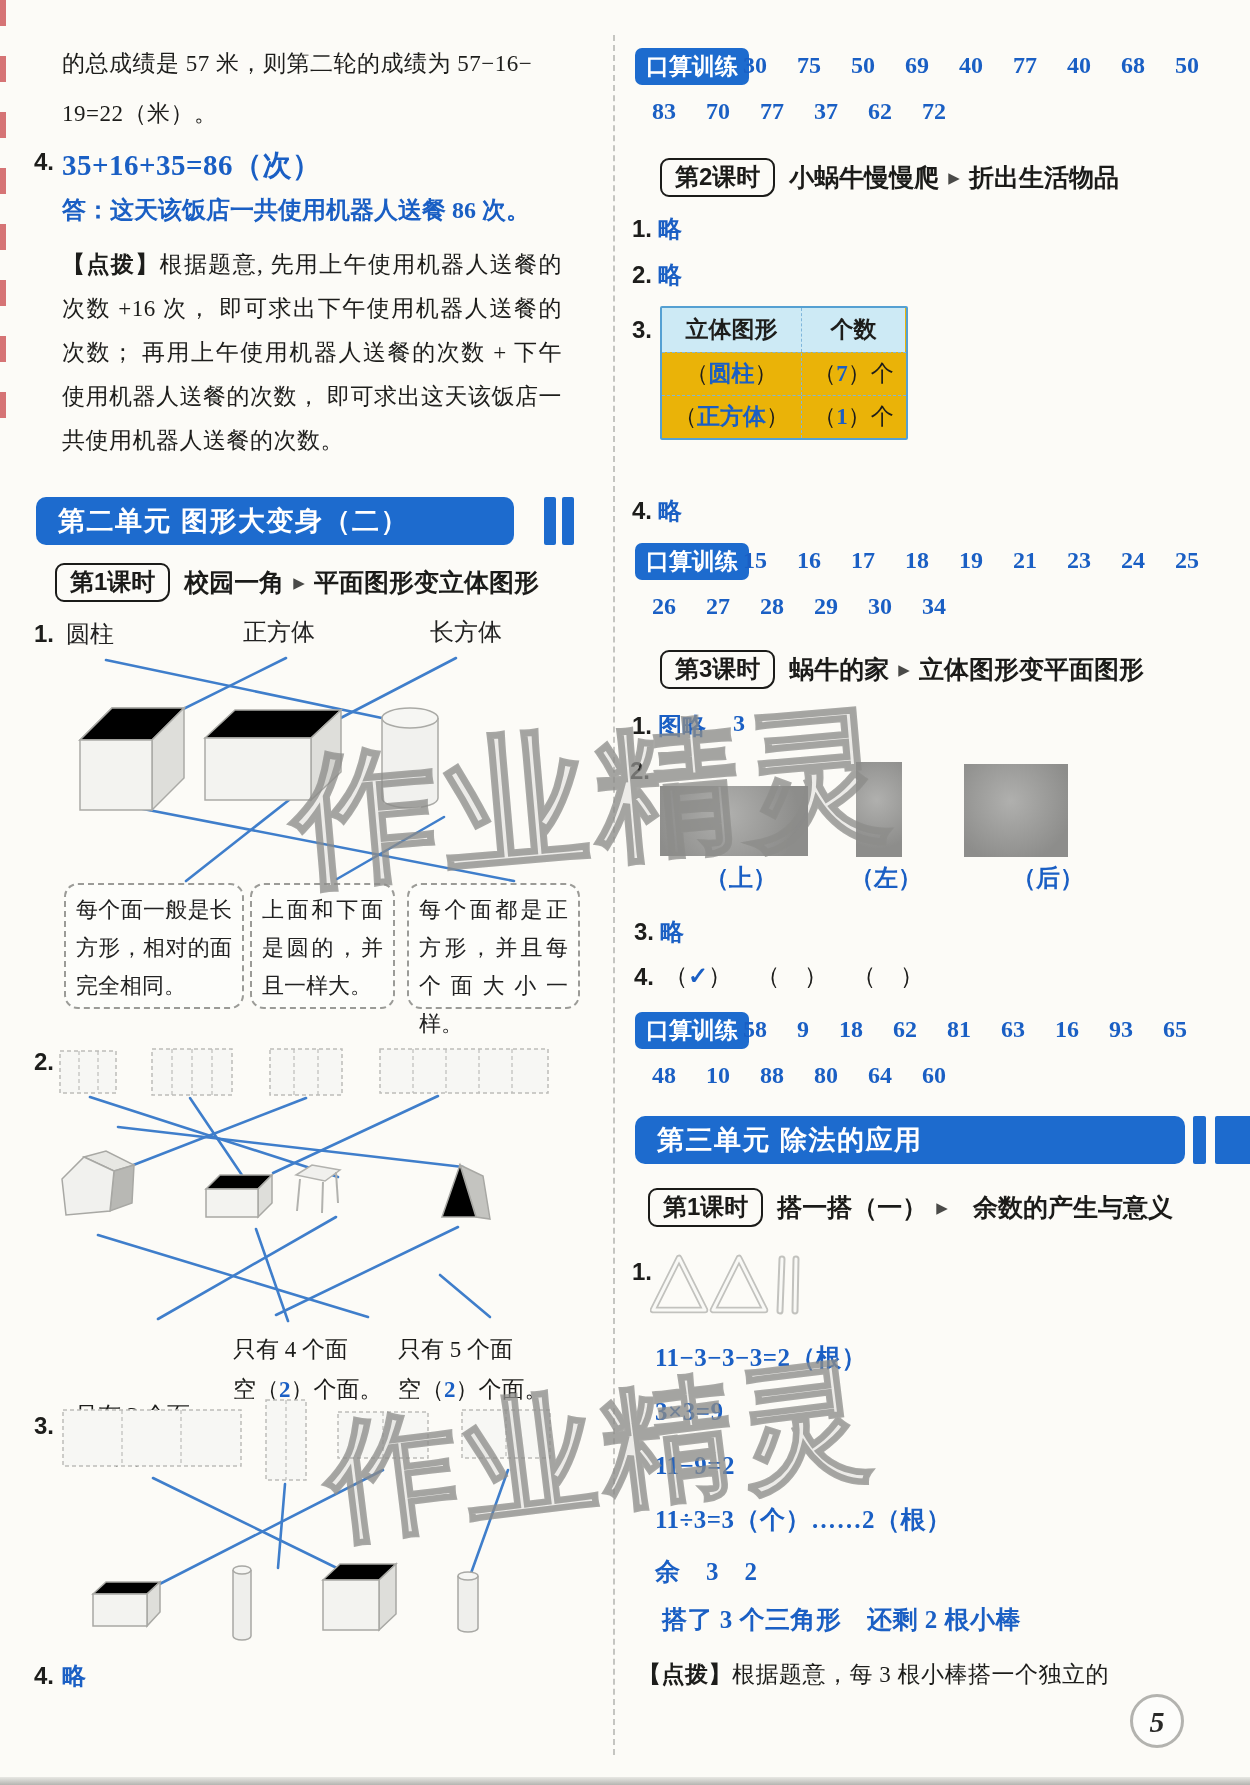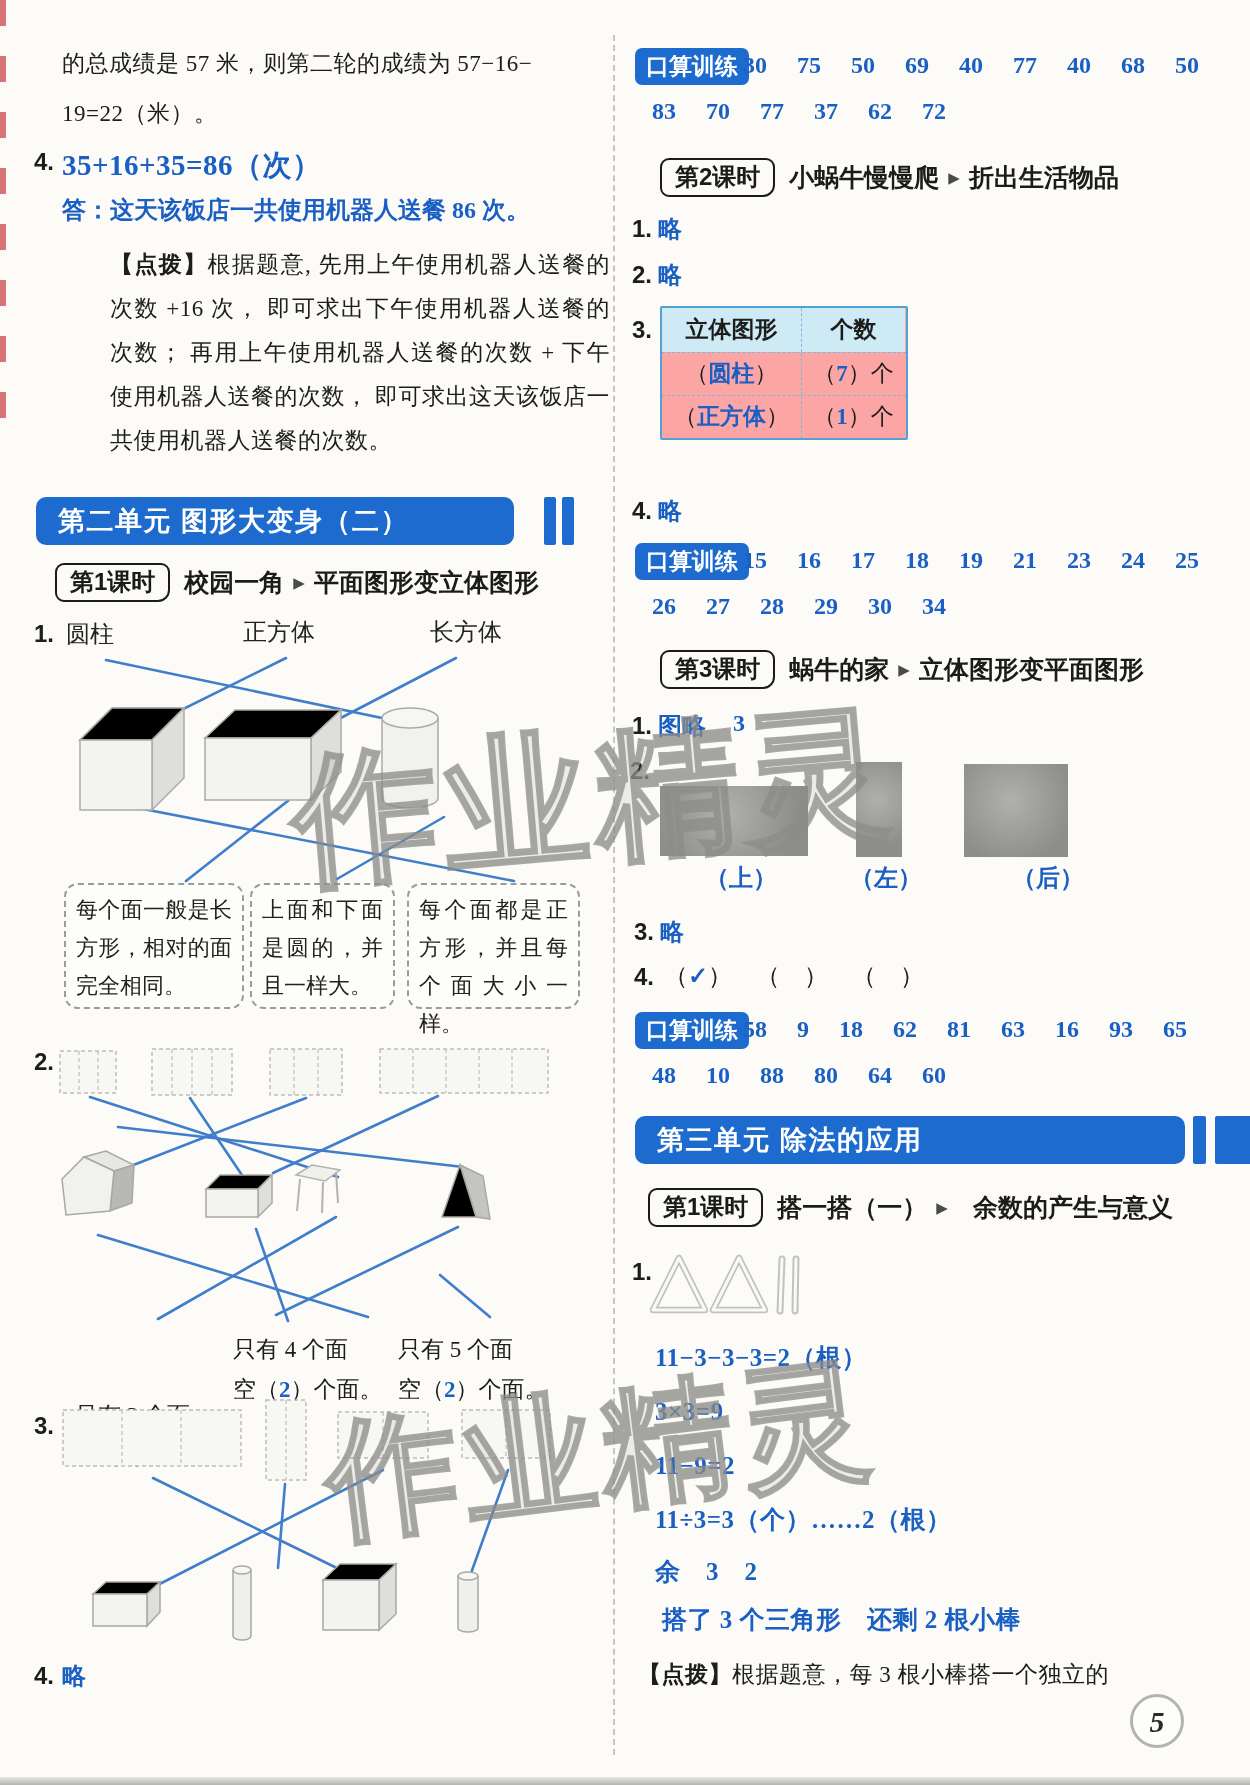--- a/index.html
+++ b/index.html
@@ -28,21 +28,21 @@
            font:22px/38px "Liberation Serif","DejaVu Serif",serif;color:#222;
            padding:6px 10px;text-align:justify;box-sizing:border-box;}
   .cap{font:23px/40px "Liberation Serif","DejaVu Serif",serif;color:#1d1d1b;white-space:nowrap;}
   .cap .blue{font-weight:700;}
   .wm{font:700 145px "Liberation Sans","DejaVu Sans",sans-serif;color:rgba(135,135,132,0.13);
       -webkit-text-stroke:2.5px rgba(140,140,137,0.75);letter-spacing:6px;white-space:nowrap;
       pointer-events:none;z-index:6;}
   .grayimg{background:radial-gradient(circle at 45% 40%, #b0b0ae, #8d8d8b 78%);}
   .imglabel{font:700 24px "Liberation Serif","DejaVu Serif",serif;color:#1a5fc4;white-space:nowrap;}
   
-  .anstable{border:2.5px solid #55a0d2;border-radius:2px;background:#fca5a5;box-sizing:border-box;}
+  .anstable{border:2.5px solid #55a0d2;border-radius:2px;background:#eab308;box-sizing:border-box;}
   .anstable .row{display:flex;}
   .anstable .cell{box-sizing:border-box;text-align:center;font:23px/42px "Liberation Serif","DejaVu Serif",serif;color:#1d1d1b;}
   .anstable .c1{width:140px;border-right:1.5px dashed #7fb6dc;}
   .anstable .c2{width:103px;}
   .anstable .hrow .cell{background:#cdeaf5;font-weight:600;line-height:44px;}
   .anstable .row{border-bottom:1.5px dashed #7fb6dc;}
   .anstable .row:last-child{border-bottom:none;}
   .anstable .blue{font-weight:700;}
   .pagecircle{width:54px;height:54px;border:3px solid #b3b3af;border-radius:50%;background:#fdfdfb;
               text-align:center;font:700 italic 30px/50px "Liberation Serif","DejaVu Serif",serif;color:#2a2a28;box-sizing:border-box;}
@@ -62,21 +62,21 @@
   <div class="abs wm" style="left:292px;top:700px;transform:rotate(-5deg);">作业精灵</div>
   <div class="abs wm" style="left:325px;top:1362px;font-size:132px;transform:rotate(-7deg);">作业精灵</div>
 
   <div class="abs body-text" style="left:62px;top:42px;width:510px;">的总成绩是 57 米，则第二轮的成绩为 57−16−</div>
   <div class="abs body-text" style="left:62px;top:92px;width:510px;">19=22（米）。</div>
 
   <div class="abs numlab" style="left:34px;top:148px;">4.</div>
   <div class="abs eq" style="left:62px;top:146px;font-size:29px;">35+16+35=86（次）</div>
   <div class="abs ans" style="left:62px;top:194px;">答：这天该饭店一共使用机器人送餐 86 次。</div>
 
-  <div class="abs body-text" style="left:62px;top:242px;width:500px;margin-left:48px;">
+  <div class="abs body-text" style="left:62px;top:242px;width:500px;">
     <span class="sans" style="font-weight:700;">【点拨】</span><span>根据题意, 先用上午使用机器人送餐的次数 +16 次， 即可求出下午使用机器人送餐的次数； 再用上午使用机器人送餐的次数 + 下午使用机器人送餐的次数， 即可求出这天该饭店一共使用机器人送餐的次数。</span>
   </div>
 
   <div class="abs banner" style="left:36px;top:497px;width:478px;height:48px;box-sizing:border-box;">
     <span>第二单元 图形大变身（二）</span>
   </div>
   <div class="abs bar" style="left:544px;top:497px;width:12px;height:48px;"></div>
   <div class="abs bar" style="left:562px;top:497px;width:12px;height:48px;"></div>
 
   <div class="abs lesson" style="left:55px;top:563px;">

